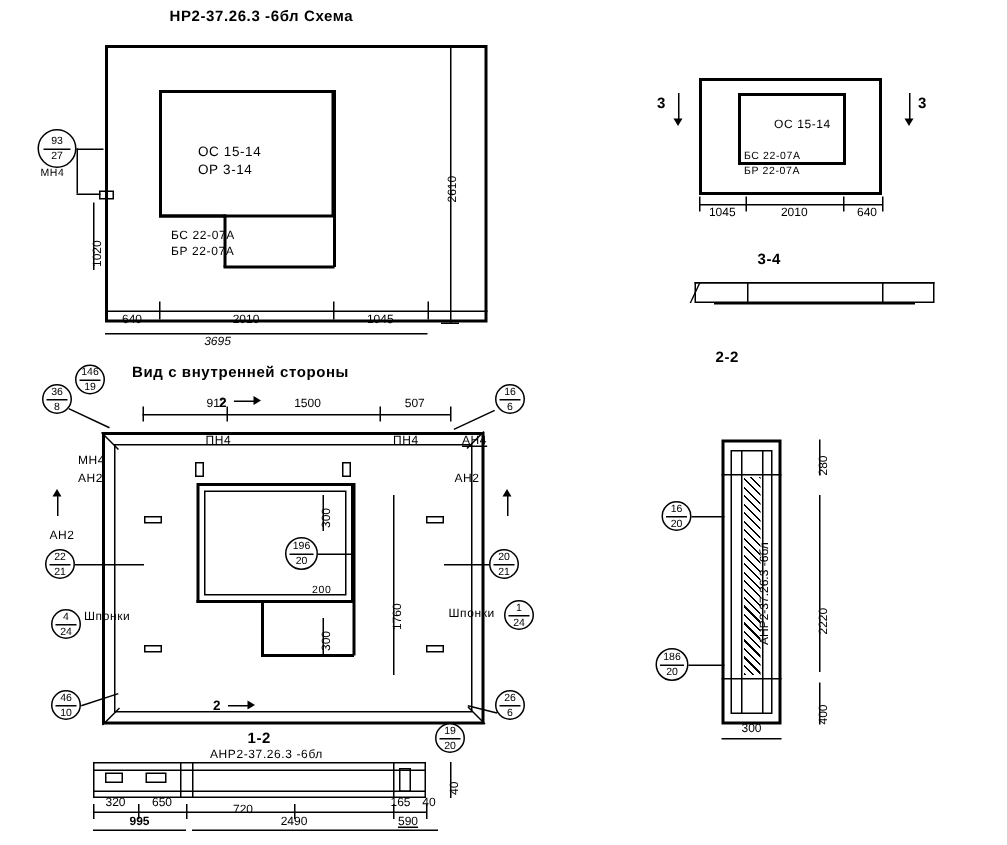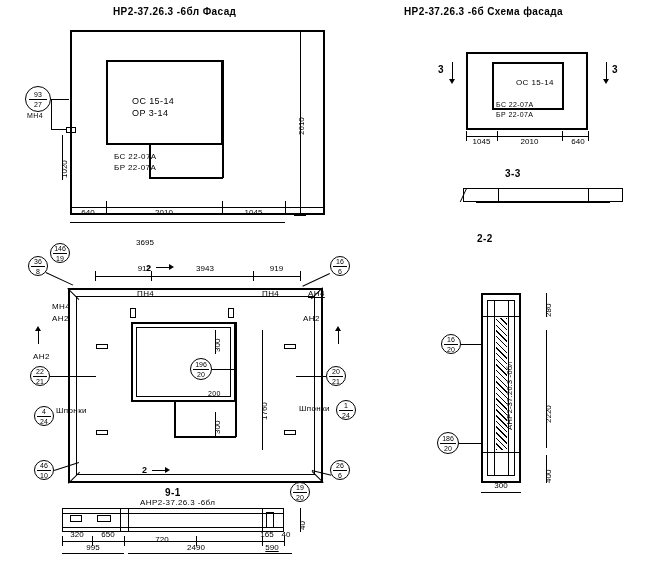--- a/index.html
+++ b/index.html
@@ -34,21 +34,21 @@
   .arrowup{position:absolute;width:0;height:0;border-left:3px solid transparent;
      border-right:3px solid transparent;border-bottom:5px solid #000;}
   .arrowr{position:absolute;width:0;height:0;border-top:3px solid transparent;
      border-bottom:3px solid transparent;border-left:5px solid #000;}
 </style>
 </head>
 <body>
 
 <div class="sheet">
 
-  <div class="t tb t10" style="left:113px;top:6px;">НР2-37.26.3  -6бл Фасад</div>
+  <div class="t tb t10" style="left:113px;top:6px;">НР2-37.26.3  -6бл Схема</div>
 
   <div class="box2" style="left:70px;top:30px;width:255px;height:185px;"></div>
 
   <div class="box2" style="left:106px;top:60px;width:117px;height:85px;"></div>
   <div class="ln h2" style="left:106px;top:143px;width:44px;"></div>
   <div class="ln v2" style="left:149px;top:143px;height:35px;"></div>
   <div class="ln h2" style="left:149px;top:177px;width:74px;"></div>
   <div class="ln v2" style="left:222px;top:60px;height:118px;"></div>
 
   <div class="t" style="left:132px;top:96px;">ОС 15-14</div>
@@ -77,23 +77,22 @@
 
   <div class="ln h" style="left:70px;top:207px;width:255px;"></div>
   <div class="ln v" style="left:70px;top:201px;height:12px;"></div>
   <div class="ln v" style="left:106px;top:201px;height:12px;"></div>
   <div class="ln v" style="left:222px;top:201px;height:12px;"></div>
   <div class="ln v" style="left:285px;top:201px;height:12px;"></div>
   <div class="ctr" style="left:70px;top:208px;width:36px;">640</div>
   <div class="ctr" style="left:106px;top:208px;width:116px;">2010</div>
   <div class="ctr" style="left:222px;top:208px;width:63px;">1045</div>
   <div class="ln h" style="left:70px;top:222px;width:215px;"></div>
-  <div class="ctr" style="left:110px;top:238px;width:70px;">3695</div>
-
-  <div class="t tb t10" style="left:404px;top:6px;">НР2-37.26.3 -6б Схема фасада</div>
+  <div class="ctr" style="left:110px;top:223px;width:70px;font-style:italic;">3695</div>
+
 
   <div class="box2" style="left:466px;top:52px;width:122px;height:78px;"></div>
   <div class="box2" style="left:492px;top:62px;width:72px;height:48px;"></div>
   <div class="t t8" style="left:516px;top:78px;">ОС 15-14</div>
   <div class="t t7" style="left:496px;top:101px;">БС 22-07А</div>
   <div class="t t7" style="left:496px;top:111px;">БР 22-07А</div>
 
   <div class="t tb t10" style="left:438px;top:64px;">3</div>
   <div class="ln v" style="left:452px;top:62px;height:18px;"></div>
   <div class="arrowdn" style="left:449px;top:79px;"></div>
@@ -103,28 +102,29 @@
 
   <div class="ln h" style="left:466px;top:136px;width:122px;"></div>
   <div class="ln v" style="left:466px;top:131px;height:10px;"></div>
   <div class="ln v" style="left:497px;top:131px;height:10px;"></div>
   <div class="ln v" style="left:562px;top:131px;height:10px;"></div>
   <div class="ln v" style="left:588px;top:131px;height:10px;"></div>
   <div class="ctr t7" style="left:466px;top:137px;width:31px;">1045</div>
   <div class="ctr t7" style="left:497px;top:137px;width:65px;">2010</div>
   <div class="ctr t7" style="left:562px;top:137px;width:32px;">640</div>
 
-  <div class="t tb t10" style="left:505px;top:168px;">3-3</div>
+  <div class="t tb t10" style="left:505px;top:168px;">3-4</div>
   <div class="ln h" style="left:463px;top:188px;width:160px;"></div>
   <div class="box" style="left:463px;top:188px;width:160px;height:14px;"></div>
   <div class="ln h" style="left:476px;top:202px;width:134px;"></div>
   <div class="ln" style="left:463px;top:188px;width:1px;height:14px;transform:skewX(-25deg);"></div>
   <div class="ln v" style="left:498px;top:188px;height:14px;"></div>
   <div class="ln v" style="left:588px;top:188px;height:14px;"></div>
 
+  <div class="t tb t10" style="left:88px;top:243px;">Вид с внутренней стороны</div>
 
   <div class="box2" style="left:68px;top:288px;width:255px;height:195px;"></div>
   <div class="box" style="left:76px;top:296px;width:239px;height:179px;"></div>
 
   <div class="box2" style="left:131px;top:322px;width:105px;height:80px;"></div>
   <div class="box" style="left:136px;top:327px;width:95px;height:70px;"></div>
   <div class="ln h2" style="left:131px;top:400px;width:44px;"></div>
   <div class="ln v2" style="left:174px;top:400px;height:38px;"></div>
   <div class="ln h2" style="left:174px;top:436px;width:62px;"></div>
   <div class="ln v2" style="left:235px;top:322px;height:115px;"></div>
@@ -140,22 +140,22 @@
   <div class="box" style="left:284px;top:430px;width:12px;height:5px;"></div>
   <div class="box" style="left:130px;top:308px;width:6px;height:10px;"></div>
   <div class="box" style="left:228px;top:308px;width:6px;height:10px;"></div>
 
   <div class="ln h" style="left:95px;top:276px;width:205px;"></div>
   <div class="ln v" style="left:95px;top:271px;height:10px;"></div>
   <div class="ln v" style="left:151px;top:271px;height:10px;"></div>
   <div class="ln v" style="left:253px;top:271px;height:10px;"></div>
   <div class="ln v" style="left:300px;top:271px;height:10px;"></div>
   <div class="ctr t8" style="left:95px;top:264px;width:56px;text-align:right;">912</div>
-  <div class="ctr t8" style="left:160px;top:264px;width:90px;">3943</div>
-  <div class="ctr t8" style="left:253px;top:264px;width:47px;">919</div>
+  <div class="ctr t8" style="left:160px;top:264px;width:90px;">1500</div>
+  <div class="ctr t8" style="left:253px;top:264px;width:47px;">507</div>
 
   <div class="t tb" style="left:146px;top:263px;">2</div>
   <div class="ln h" style="left:156px;top:267px;width:14px;"></div>
   <div class="arrowr" style="left:169px;top:264px;"></div>
 
   <div class="t t8" style="left:137px;top:289px;">ПН4</div>
   <div class="t t8" style="left:262px;top:289px;">ПН4</div>
 
   <div class="circ" style="left:28px;top:256px;width:20px;height:20px;">
     <span>36</span>
@@ -249,21 +249,21 @@
   <div class="ln v" style="left:215px;top:330px;height:24px;"></div>
   <div class="vtxt t7" style="left:213px;top:352px;transform:rotate(-90deg);">300</div>
   <div class="ln v" style="left:215px;top:412px;height:24px;"></div>
   <div class="vtxt t7" style="left:213px;top:434px;transform:rotate(-90deg);">300</div>
   <div class="t t7" style="left:208px;top:390px;">200</div>
 
   <div class="t tb" style="left:142px;top:465px;">2</div>
   <div class="ln h" style="left:152px;top:470px;width:14px;"></div>
   <div class="arrowr" style="left:165px;top:467px;"></div>
 
-  <div class="t tb t10" style="left:165px;top:487px;">9-1</div>
+  <div class="t tb t10" style="left:165px;top:487px;">1-2</div>
   <div class="t t8" style="left:140px;top:498px;">АНР2-37.26.3 -6бл</div>
 
   <div class="box" style="left:62px;top:508px;width:222px;height:24px;"></div>
   <div class="ln h" style="left:62px;top:513px;width:222px;"></div>
   <div class="ln h" style="left:62px;top:527px;width:222px;"></div>
   <div class="ln v" style="left:120px;top:508px;height:24px;"></div>
   <div class="ln v" style="left:128px;top:508px;height:24px;"></div>
   <div class="ln v" style="left:262px;top:508px;height:24px;"></div>
   <div class="box" style="left:70px;top:515px;width:12px;height:7px;"></div>
   <div class="box" style="left:97px;top:515px;width:14px;height:7px;"></div>
@@ -274,21 +274,21 @@
   <div class="ln v" style="left:92px;top:536px;height:10px;"></div>
   <div class="ln v" style="left:124px;top:536px;height:10px;"></div>
   <div class="ln v" style="left:196px;top:536px;height:10px;"></div>
   <div class="ln v" style="left:262px;top:536px;height:10px;"></div>
   <div class="ln v" style="left:284px;top:536px;height:10px;"></div>
   <div class="ctr t7" style="left:62px;top:530px;width:30px;">320</div>
   <div class="ctr t7" style="left:92px;top:530px;width:32px;">650</div>
   <div class="ctr t7" style="left:132px;top:535px;width:60px;">720</div>
   <div class="ctr t7" style="left:255px;top:530px;width:24px;">165</div>
   <div class="ctr t7" style="left:277px;top:530px;width:18px;">40</div>
-  <div class="ctr t7" style="left:62px;top:543px;width:62px;">995</div>
+  <div class="ctr t7" style="left:62px;top:543px;width:62px;font-weight:bold;">995</div>
   <div class="ctr t7" style="left:170px;top:543px;width:52px;">2490</div>
   <div class="ctr t7" style="left:252px;top:543px;width:40px;text-decoration:underline;">590</div>
   <div class="ln h" style="left:128px;top:553px;width:134px;"></div>
   <div class="ln h" style="left:62px;top:553px;width:62px;"></div>
   <div class="ln h" style="left:262px;top:553px;width:30px;"></div>
   <div class="ln v" style="left:300px;top:508px;height:24px;"></div>
   <div class="vtxt t7" style="left:298px;top:530px;transform:rotate(-90deg);">40</div>
 
   <div class="t tb t10" style="left:477px;top:233px;">2-2</div>
 

